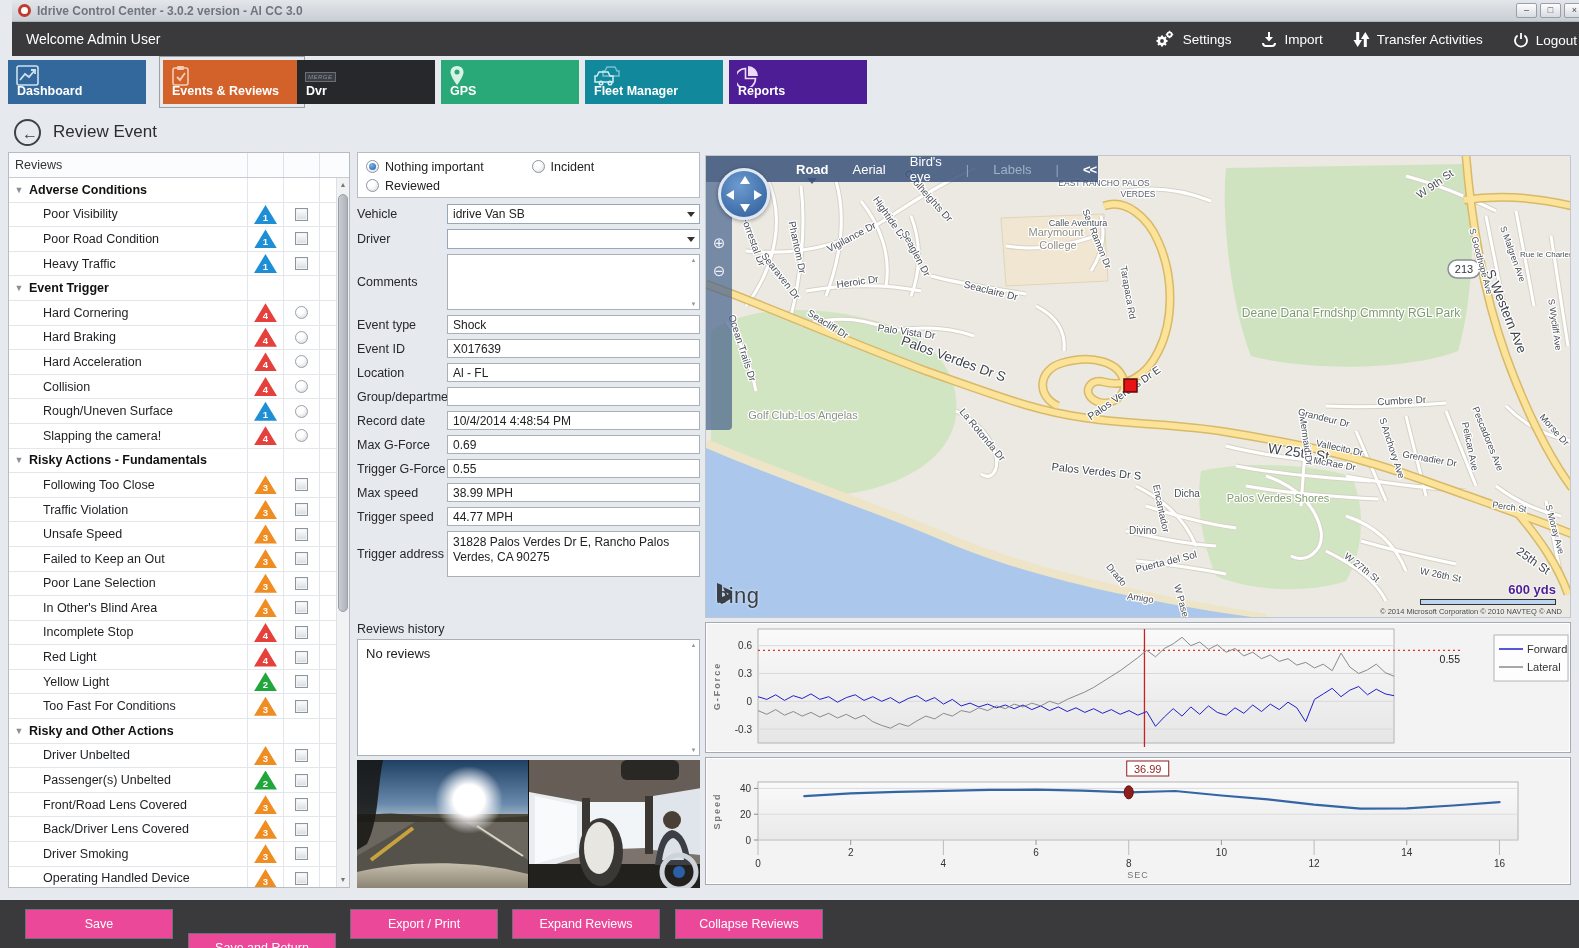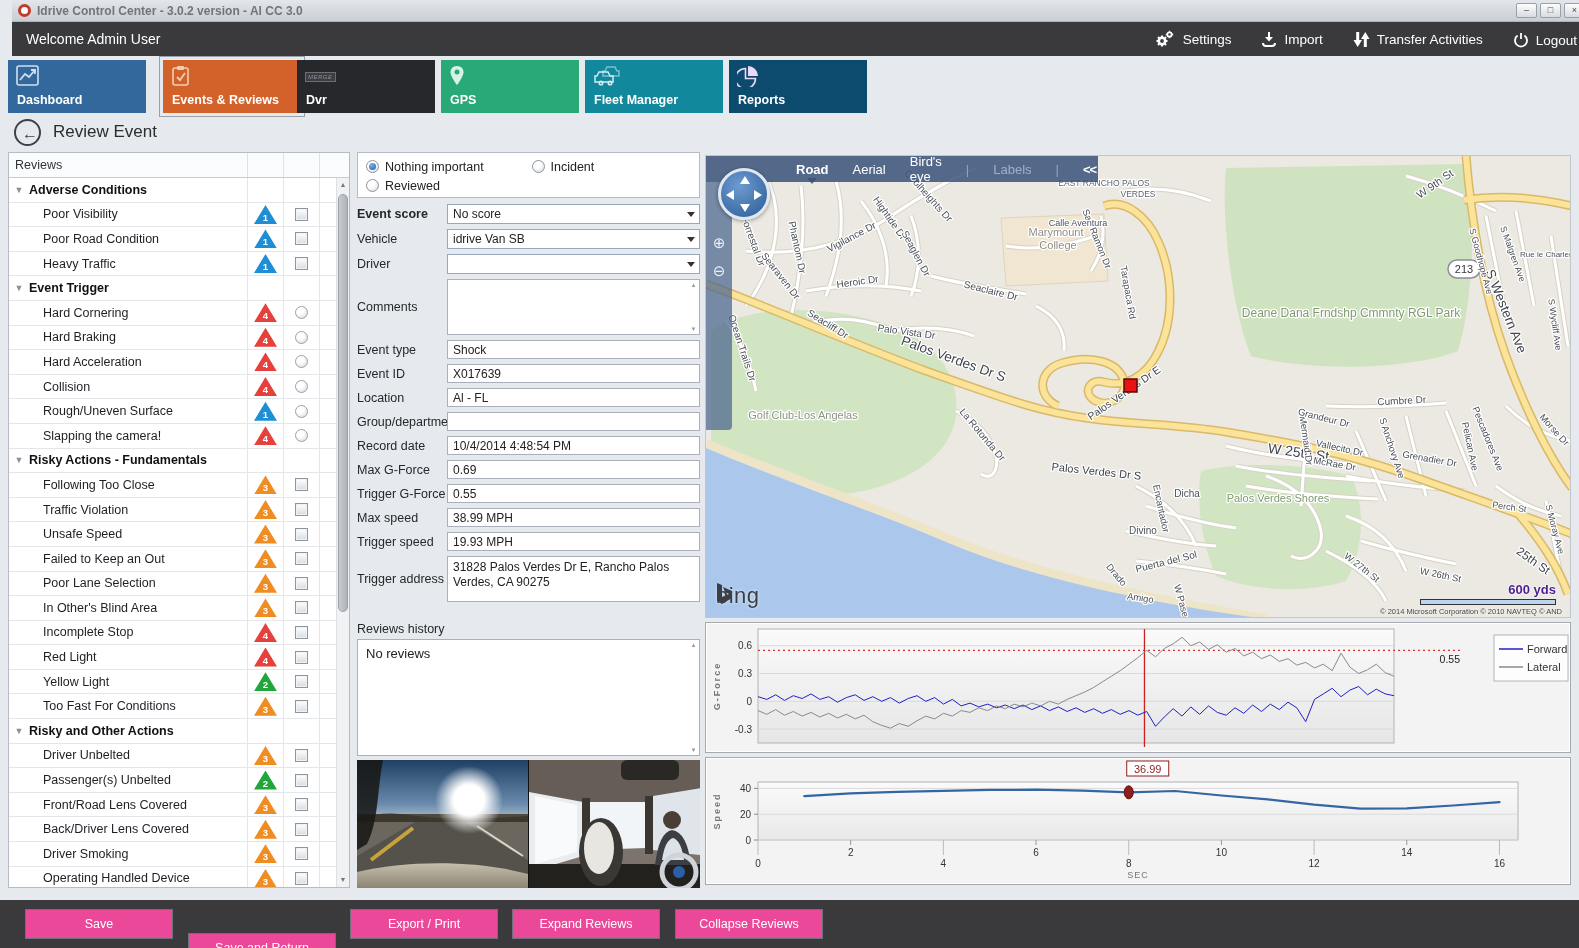--- a/index.html
+++ b/index.html
@@ -15,21 +15,21 @@
 
   
   .topbar{position:absolute;left:0;top:22px;width:100%;height:34px;background:#3a3a3c;display:flex;align-items:center;color:#fff;padding:0 14px;margin-left:12px;}
   .welcome{font-size:14px;}
   .top-actions{margin-left:auto;display:flex;gap:30px;align-items:flex-end;}
   .top-action{display:flex;align-items:center;gap:7px;font-size:13.5px;cursor:pointer;}
   .top-action svg{display:block;}
 
   
   .tabs{position:absolute;left:0;top:56px;width:100%;height:58px;background:#e6e9ed;}
-  .tab{position:absolute;top:4px;width:138px;height:53px;color:#fff;padding:5px 8px;cursor:pointer;}
+  .tab{position:absolute;top:4px;width:138px;height:44px;color:#fff;padding:5px 8px;cursor:pointer;}
   .tab .lbl{position:absolute;left:9px;bottom:6px;font-size:12.5px;font-weight:bold;}
   .tab.active{outline:1px solid #9aa0a8;outline-offset:3px;}
   .tab svg{display:block;}
   .dvr-badge{display:inline-block;border:1px solid #6a6f75;color:#8a9097;font-size:6px;padding:1px 2px;font-style:italic;background:#3a3d42;letter-spacing:.5px;}
 
   
   .pagehead{position:absolute;left:0;top:114px;width:100%;height:36px;display:flex;align-items:center;padding-left:14px;gap:12px;}
   .backbtn{width:27px;height:27px;border-radius:50%;border:2px solid #3e4247;color:#3e4247;font-size:16px;line-height:23px;text-align:center;background:transparent;cursor:pointer;}
   .pagetitle{font-size:17px;color:#2b2d30;}
 
@@ -224,21 +224,21 @@
       <svg width="28" height="22" viewBox="0 0 28 22">
           <g fill="none" stroke="#cfeef2" stroke-width="1.5">
             <path d="M9,7 l2,-4 h8 l2,4 h2 v5 h-16 v-5 Z" opacity=".55" transform="translate(3,-1)"></path>
             <path d="M4,11 l2,-4 h9 l2,4 h3 v6 h-18 v-6 Z"></path>
             <circle cx="8" cy="18" r="1.8"></circle>
             <circle cx="17" cy="18" r="1.8"></circle>
           </g>
         </svg>
       <span class="lbl">Fleet Manager</span>
     </div>
-    <div class="tab" style="left: 729px; background: #0c4a6e;">
+    <div class="tab" style="left: 729px; background: #4c1d95;">
       <svg width="22" height="22" viewBox="0 0 22 22">
           <path d="M11,11 L11,1 A10,10 0 0 1 21,11 Z" fill="#ecd9f7"></path>
           <path d="M9.5,12.5 L9.5,2.5 A10,10 0 1 0 19.5,12.5 Z" fill="none" stroke="#ecd9f7" stroke-width="1.6" transform="translate(-1,1)"></path>
         </svg>
       <span class="lbl">Reports</span>
     </div>
   </div>
 
   <div class="pagehead">
     <button class="backbtn">←</button>
@@ -658,24 +658,20 @@
       </div>
       <div class="st-row">
         <span class="st-opt">
             <span class="fradio"></span>
             <span>Reviewed</span>
           </span>
       </div>
     </div>
     <div id="form-rows">
         <div class="f-row">
-          <span class="f-lbl bold">Event score</span>
-          <span class="f-sel">No score<span class="arr"></span></span>
-        </div>
-        <div class="f-row">
           <span class="f-lbl">Vehicle</span>
           <span class="f-sel">idrive Van SB<span class="arr"></span></span>
         </div>
         <div class="f-row">
           <span class="f-lbl">Driver</span>
           <span class="f-sel">
             <span class="arr"></span>
           </span>
         </div>
         <div class="f-row">
@@ -714,21 +710,21 @@
         <div class="f-row">
           <span class="f-lbl">Trigger G-Force</span>
           <span class="f-txt">0.55</span>
         </div>
         <div class="f-row">
           <span class="f-lbl">Max speed</span>
           <span class="f-txt">38.99 MPH</span>
         </div>
         <div class="f-row">
           <span class="f-lbl">Trigger speed</span>
-          <span class="f-txt">19.93 MPH</span>
+          <span class="f-txt">44.77 MPH</span>
         </div>
         <div class="f-row" style="align-items: flex-start;">
           <span class="f-lbl" style="padding-top: 16px;">Trigger address</span>
           <span class="f-addr">31828 Palos Verdes Dr E, Rancho Palos Verdes, CA 90275</span>
         </div>
       </div>
     <div class="rh-label">Reviews history</div>
     <div class="historybox">
       <span>No reviews</span>
       <span class="mini-sb">

